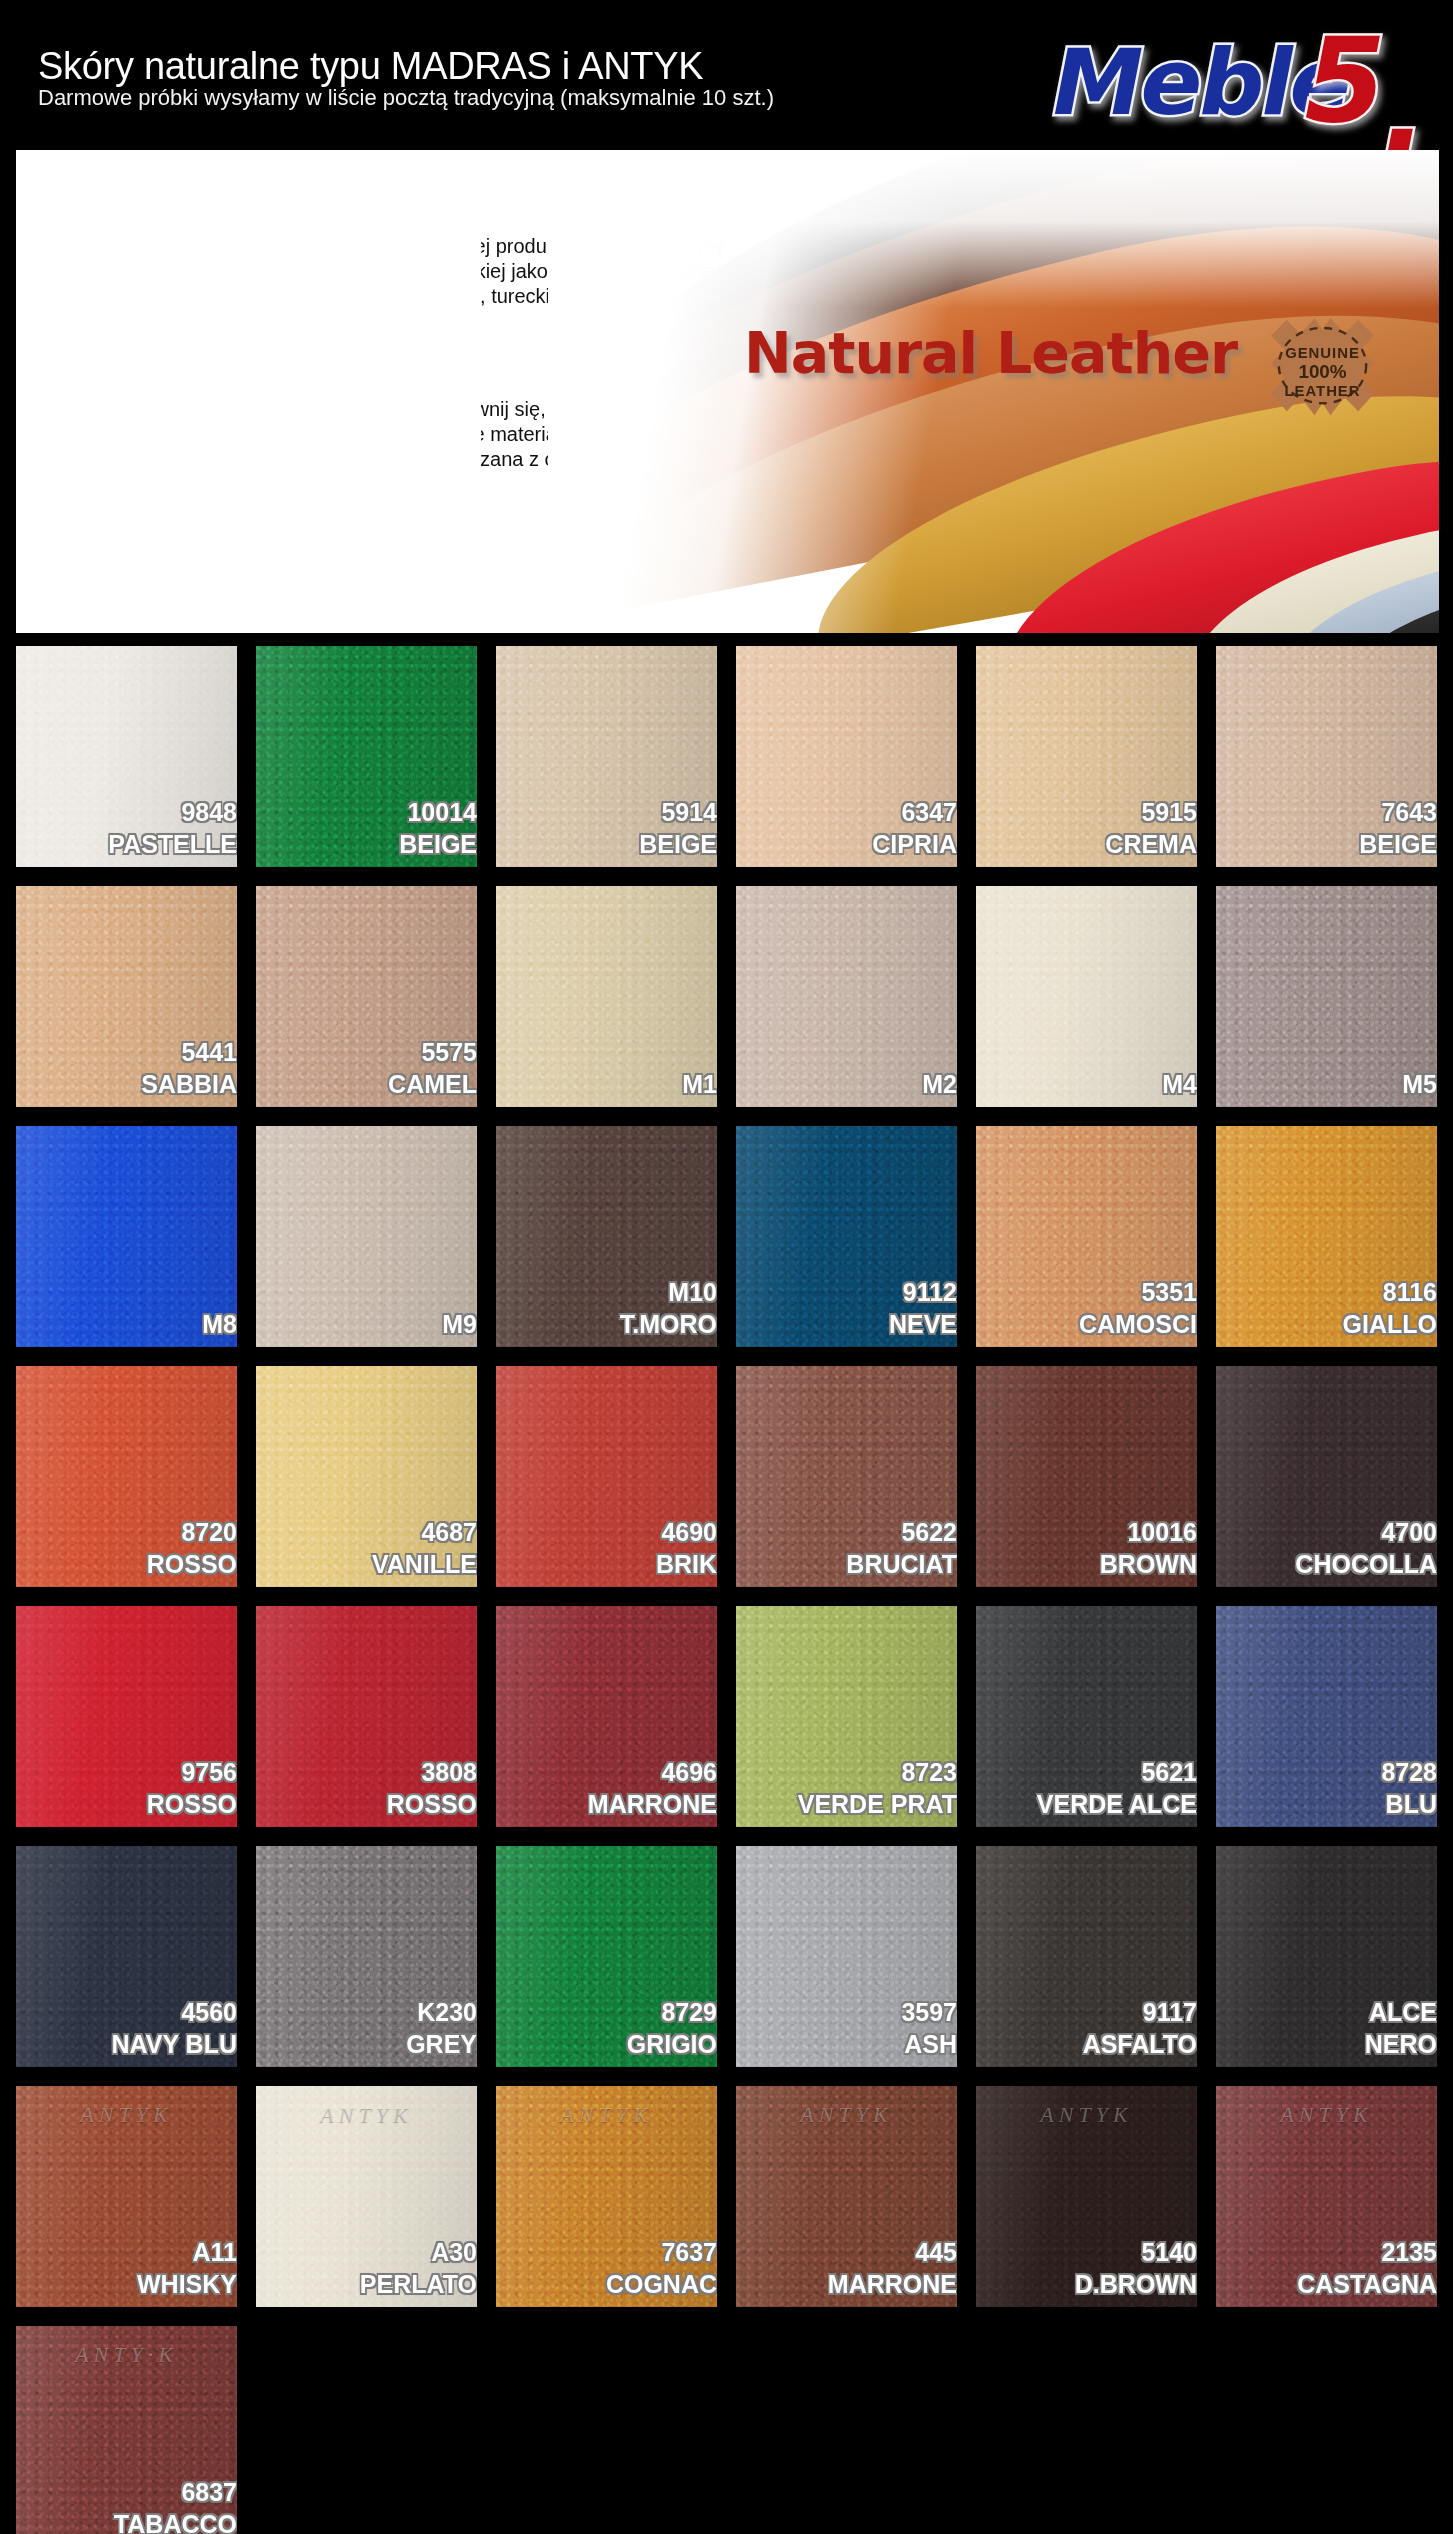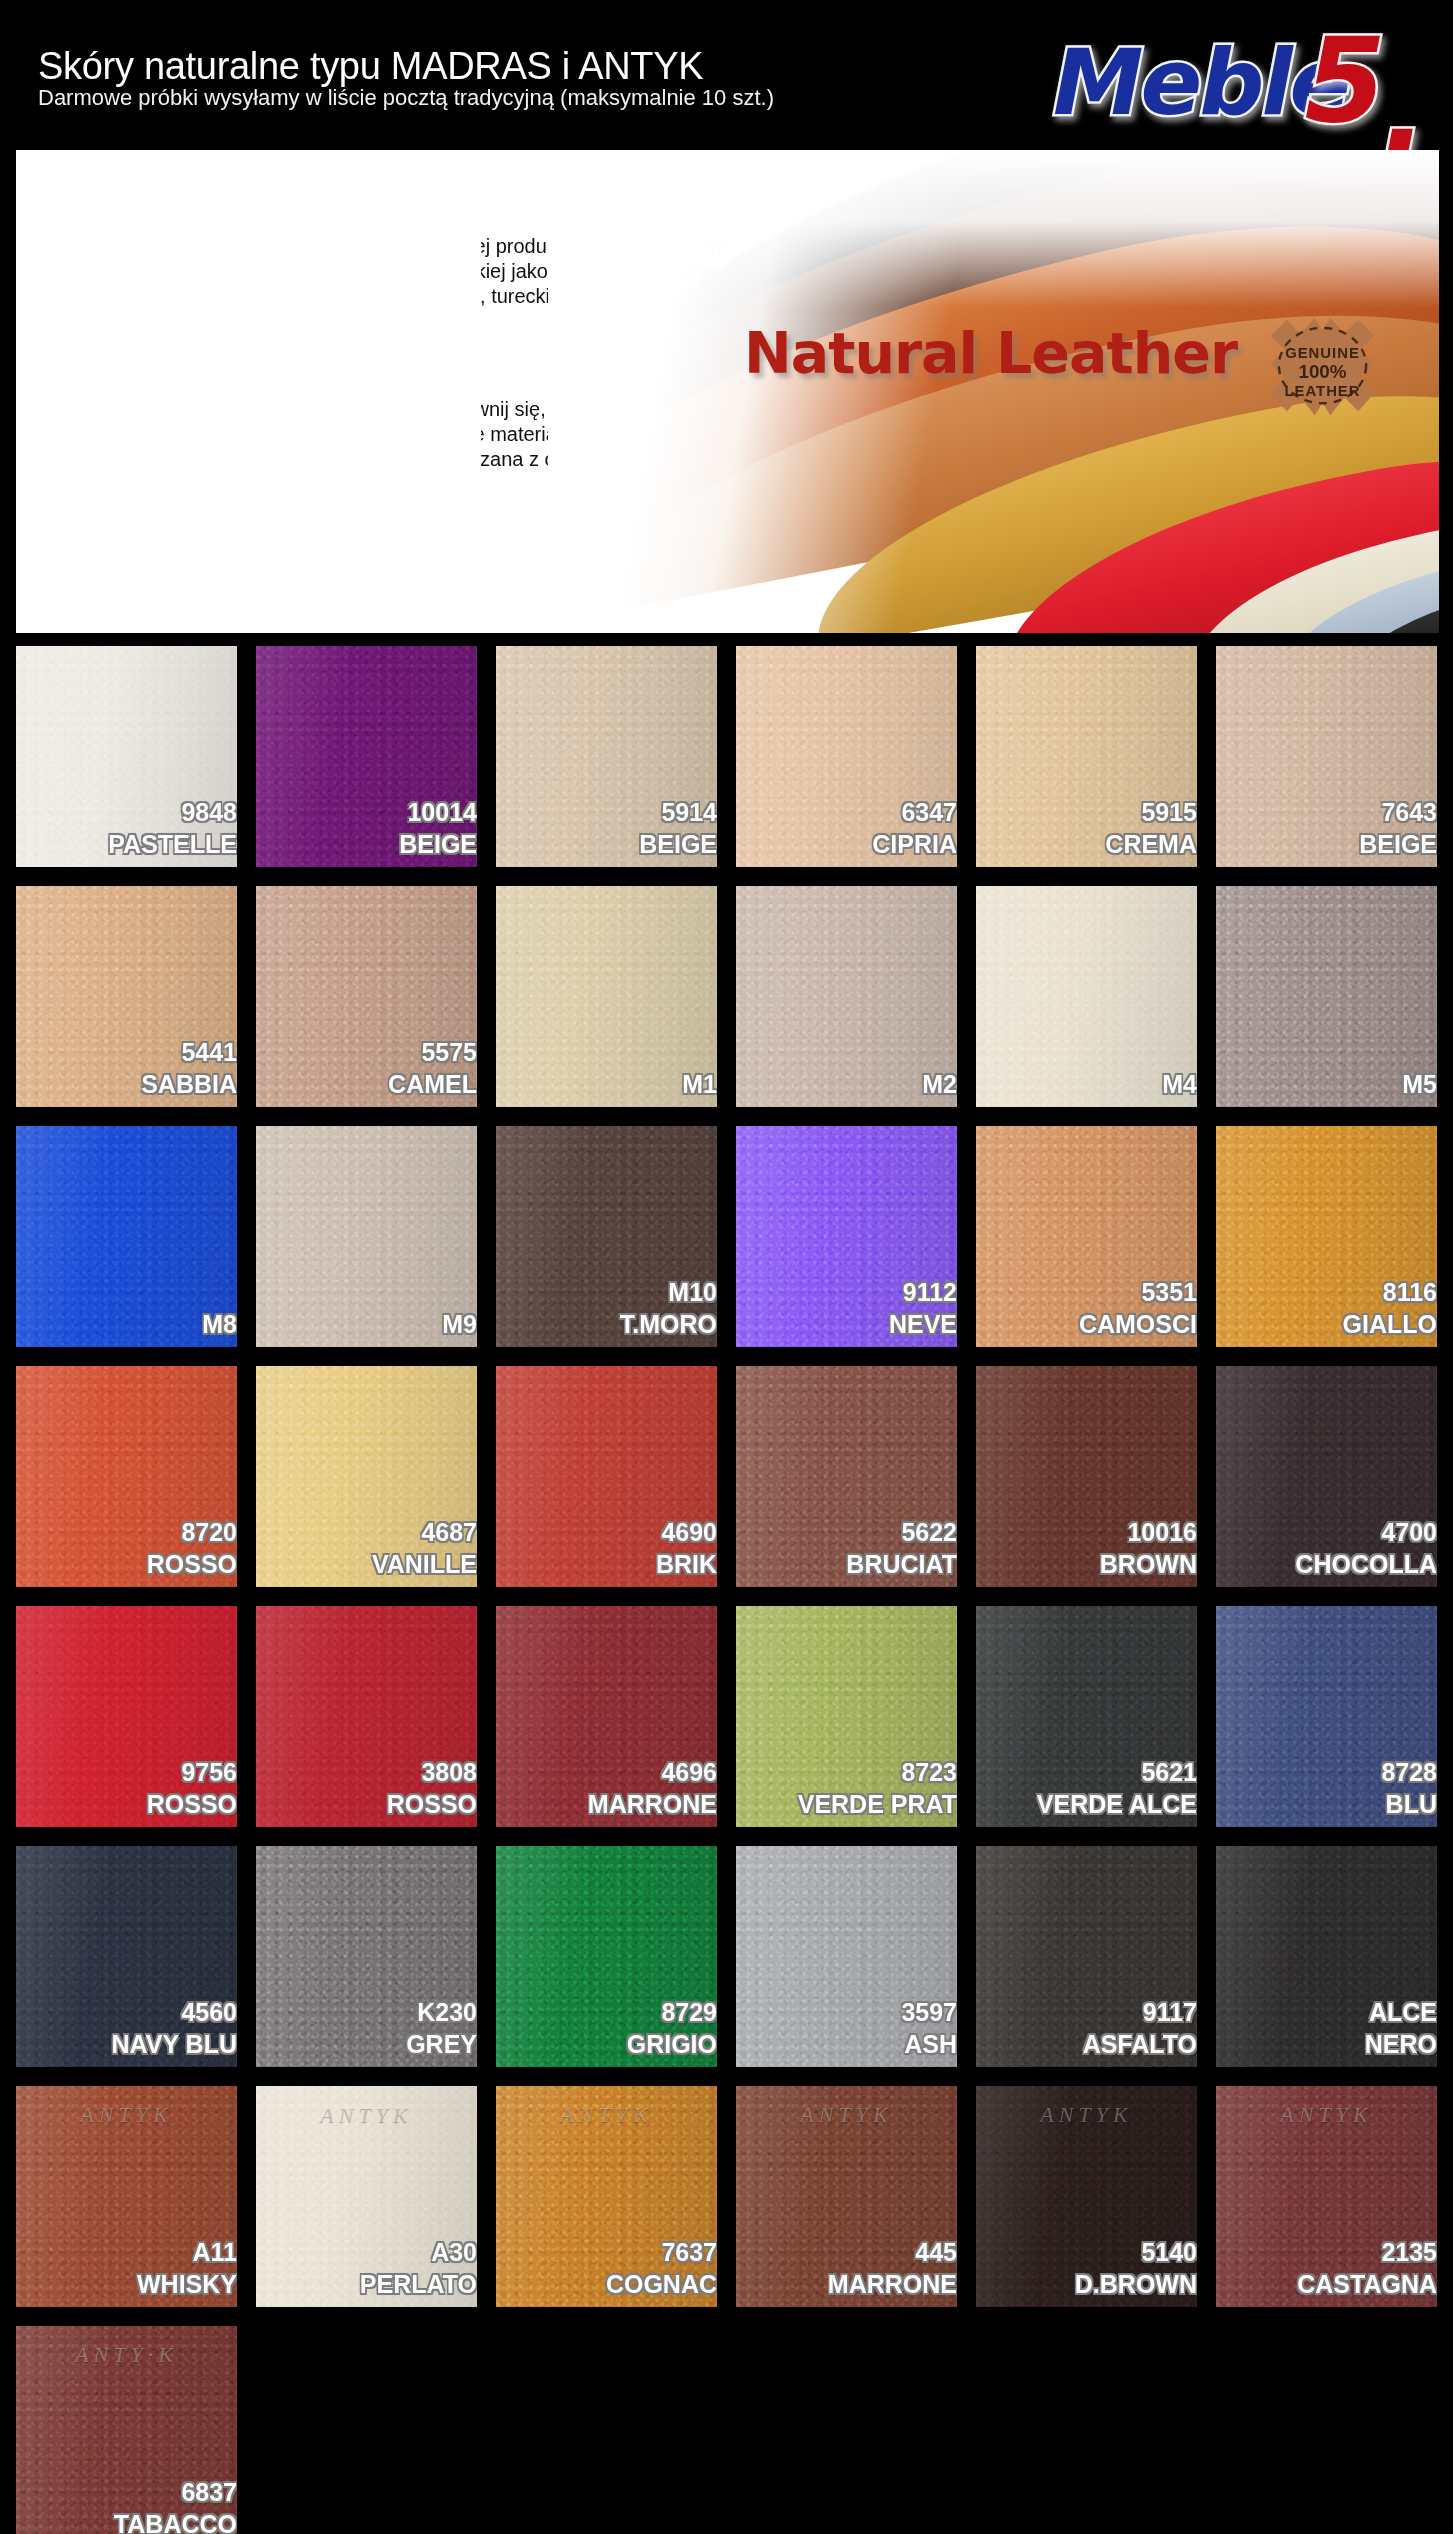--- a/index.html
+++ b/index.html
@@ -220,21 +220,21 @@
 </div>
 
 <div id="grid">
     <div class="row">
       <div class="swatch" style="background: rgb(238, 234, 228);">
         <div class="grain"></div>
         <div class="sheen"></div>
         <div class="code">9848</div>
         <div class="name">PASTELLE</div>
       </div>
-      <div class="swatch" style="background: #701a75; padding-left: 18px;">
+      <div class="swatch" style="background: #15803d; padding-left: 18px;">
         <div class="grain"></div>
         <div class="sheen"></div>
         <div class="code">10014</div>
         <div class="name">BEIGE</div>
       </div>
       <div class="swatch" style="background: rgb(217, 198, 173);">
         <div class="grain"></div>
         <div class="sheen"></div>
         <div class="code">5914</div>
         <div class="name">BEIGE</div>
@@ -302,21 +302,21 @@
         <div class="grain"></div>
         <div class="sheen"></div>
         <div class="code">M9</div>
       </div>
       <div class="swatch" style="background: rgb(87, 68, 62);">
         <div class="grain"></div>
         <div class="sheen"></div>
         <div class="code">M10</div>
         <div class="name">T.MORO</div>
       </div>
-      <div class="swatch" style="background: #8b5cf6; padding-left: 48px;">
+      <div class="swatch" style="background: #0c4a6e; padding-left: 48px;">
         <div class="grain"></div>
         <div class="sheen"></div>
         <div class="code">9112</div>
         <div class="name">NEVE</div>
       </div>
       <div class="swatch" style="background: rgb(213, 150, 102);">
         <div class="grain"></div>
         <div class="sheen"></div>
         <div class="code">5351</div>
         <div class="name">CAMOSCI</div>

